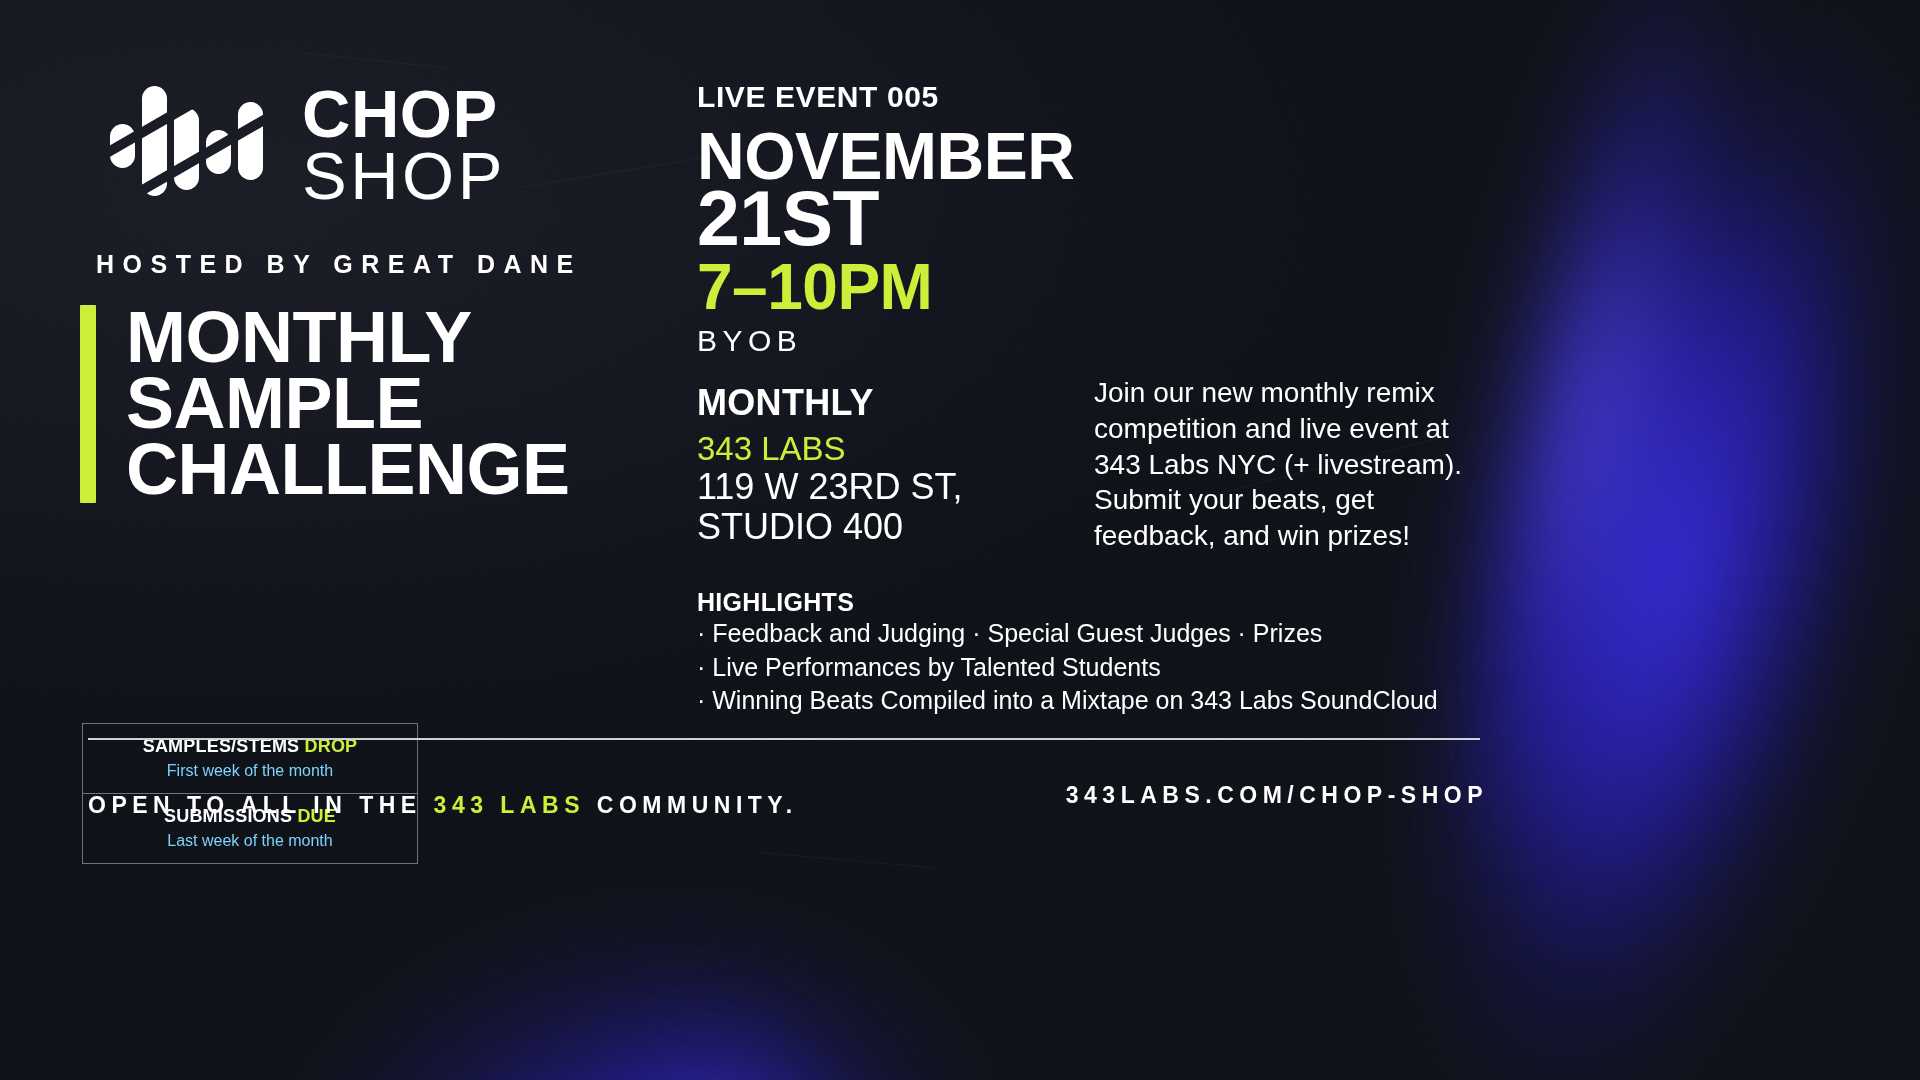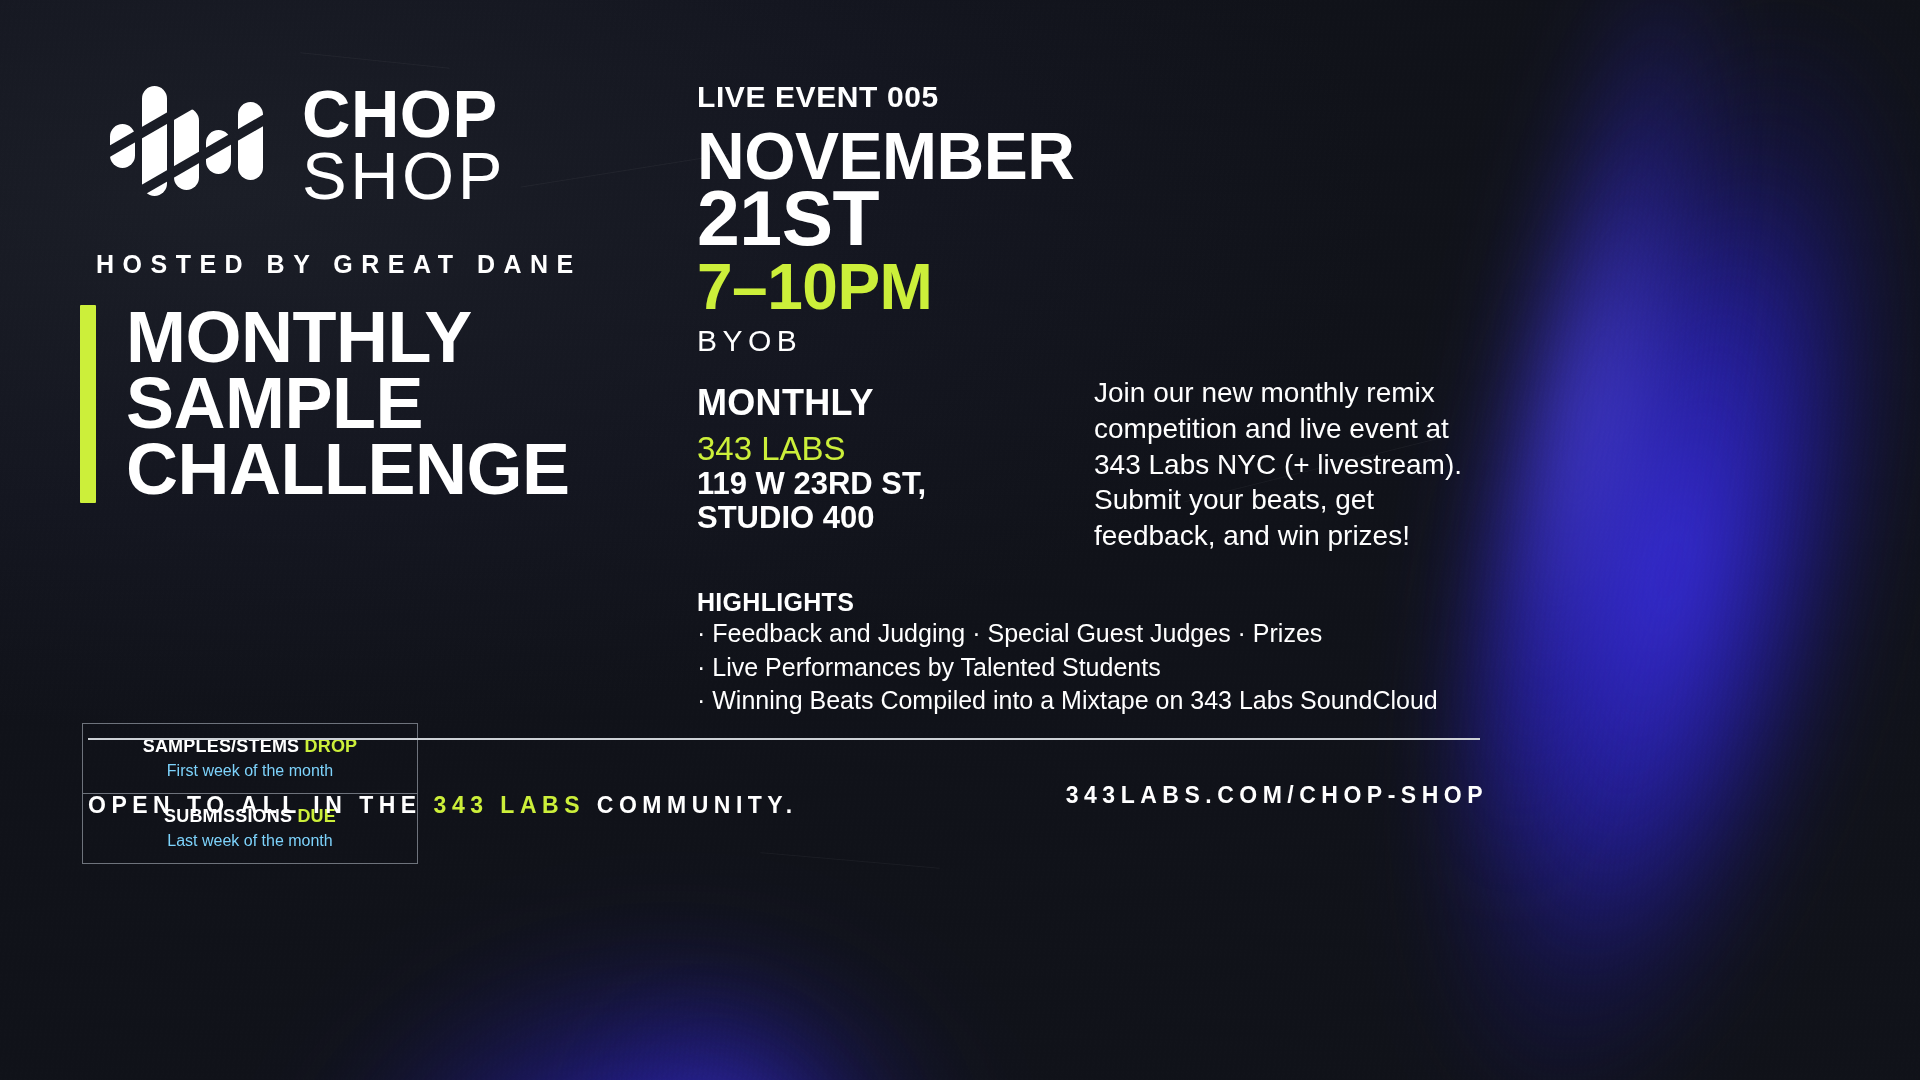--- a/index.html
+++ b/index.html
@@ -96,21 +96,21 @@
   #event-col { position:absolute; left:697px; top:80px; }
   #event-label { font-size:30px; font-weight:700; letter-spacing:.6px; }
   #event-month { font-size:66px; font-weight:700; line-height:.86; margin-top:14px; letter-spacing:-.5px; }
   #event-day { font-size:77px; font-weight:700; line-height:.86; letter-spacing:-.5px; }
   #event-time { font-size:64px; font-weight:700; color:#ccef3a; line-height:.95; margin-top:6px; letter-spacing:-.5px; }
   #event-byob { font-size:30px; font-weight:300; letter-spacing:5.5px; margin-top:6px; }
 
   #location-block { position:absolute; left:697px; top:382px; }
   #location-head { font-size:36px; font-weight:700; letter-spacing:.3px; }
   #location-venue { font-size:33px; font-weight:400; color:#ccef3a; margin-top:7px; line-height:1.08; }
-  .location-addr { font-size:31px; font-weight:700; line-height:1.12; }
+  .location-addr { font-size:36px; font-weight:400; line-height:1.12; }
 
   
   #blurb { position:absolute; left:1094px; top:375px; width:400px; font-size:28px; font-weight:400; line-height:1.28; }
 
   
   #highlights { position:absolute; left:697px; top:588px; }
   #highlights-head { font-size:25px; font-weight:700; letter-spacing:.3px; }
   .highlight-line { font-size:25px; font-weight:400; line-height:1.34; }
 
   

